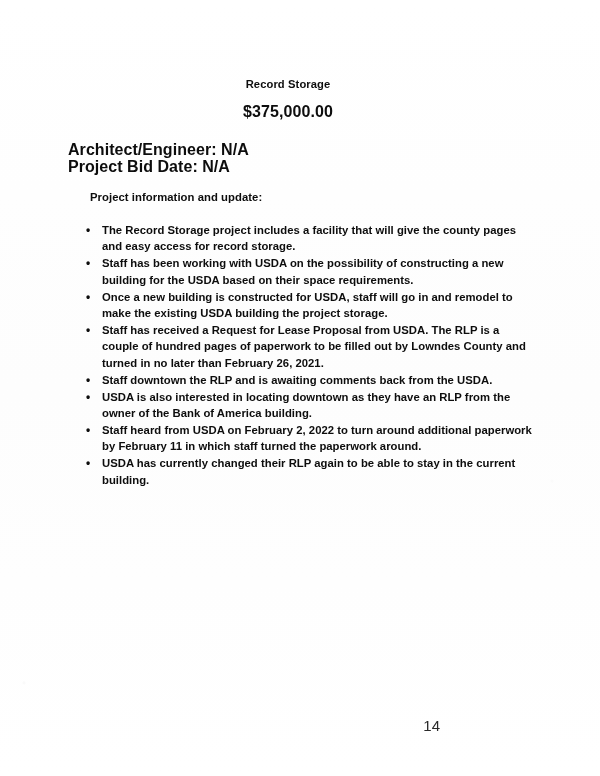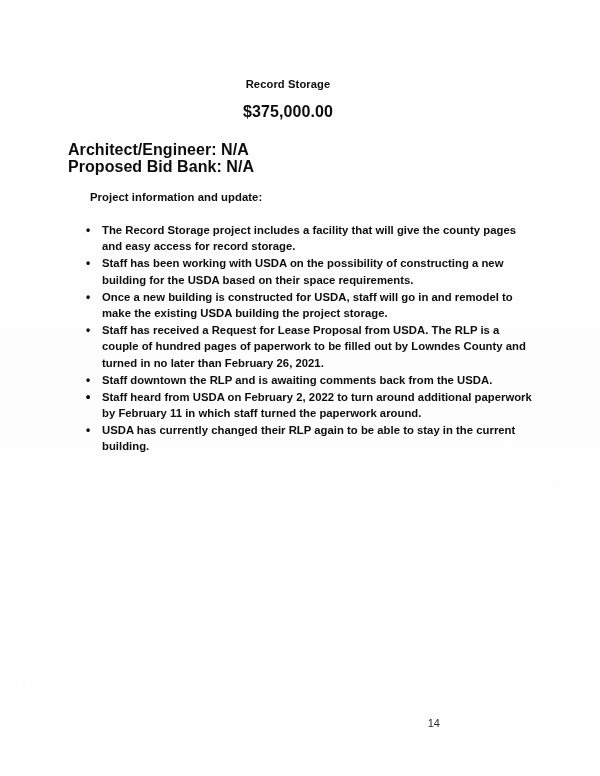--- a/index.html
+++ b/index.html
@@ -110,41 +110,41 @@
   }
 
   .page-number {
     position: absolute;
     left: 0;
     top: 717px;
     width: 528px;
     text-align: right;
     padding-right: 88px;
     box-sizing: border-box;
-    font-size: 11px;
+    font-size: 15px;
     font-weight: normal;
     color: #2a2a2a;
   }
 </style>
 </head>
 <body>
 
 <div class="page">
   <div class="scan-tint"></div>
 
   <div class="content">
 
     <div class="title-block">
       <div class="doc-title">Record Storage</div>
       <div class="doc-amount">$375,000.00</div>
     </div>
 
     <div class="meta">
       <div>Architect/Engineer: N/A</div>
-      <div>Proposed Bid Bank: N/A</div>
+      <div>Project Bid Date: N/A</div>
     </div>
 
     <div class="section-label">Project information and update:</div>
 
     <ul class="bullets">
       <li>
         <span class="bullet-dot">•</span>
         <span>The Record Storage project includes a facility that will give the county pages and easy access for record storage.</span>
       </li>
       <li>
@@ -158,20 +158,21 @@
       <li>
         <span class="bullet-dot">•</span>
         <span>Staff has received a Request for Lease Proposal from USDA.  The RLP is a couple of hundred pages of paperwork to be filled out by Lowndes County and turned in no later than February 26, 2021.</span>
       </li>
       <li>
         <span class="bullet-dot">•</span>
         <span>Staff downtown the RLP and is awaiting comments back from the USDA.</span>
       </li>
       <li>
         <span class="bullet-dot">•</span>
+        <span>USDA is also interested in locating downtown as they have an RLP from the owner of the Bank of America building.</span>
       </li>
       <li>
         <span class="bullet-dot">•</span>
         <span>Staff heard from USDA on February 2, 2022 to turn around additional paperwork by February 11 in which staff turned the paperwork around.</span>
       </li>
       <li>
         <span class="bullet-dot">•</span>
         <span>USDA has currently changed their RLP again to be able to stay in the current building.</span>
       </li>
     </ul>

